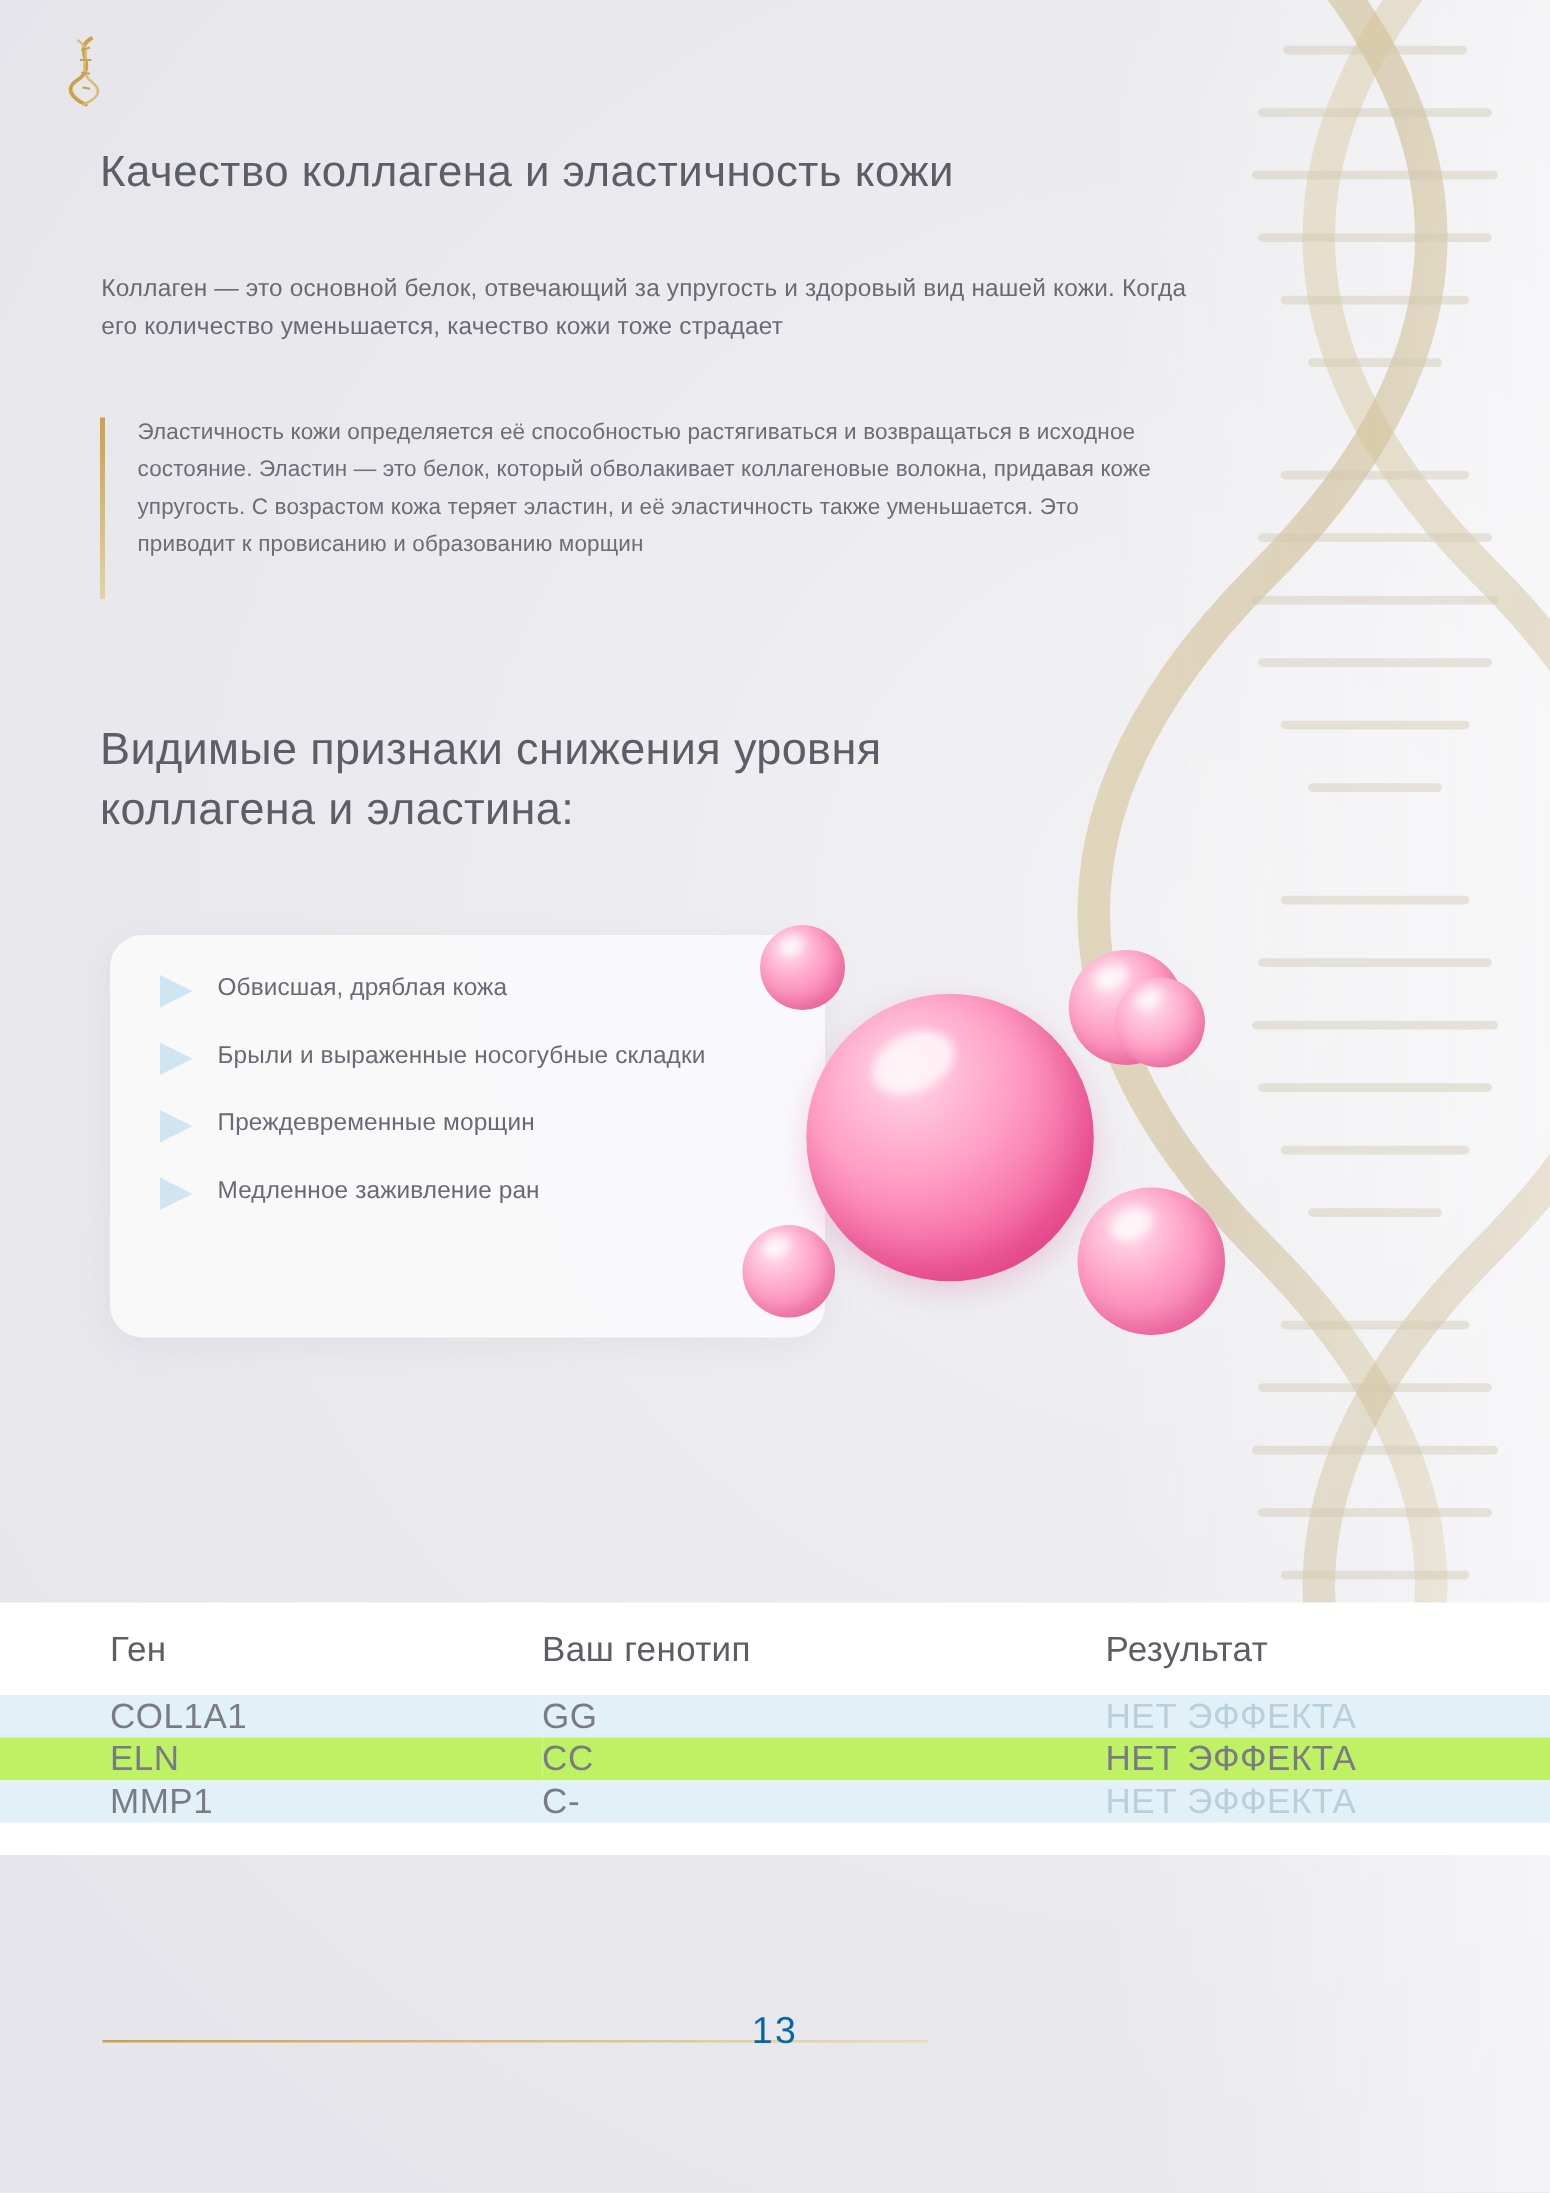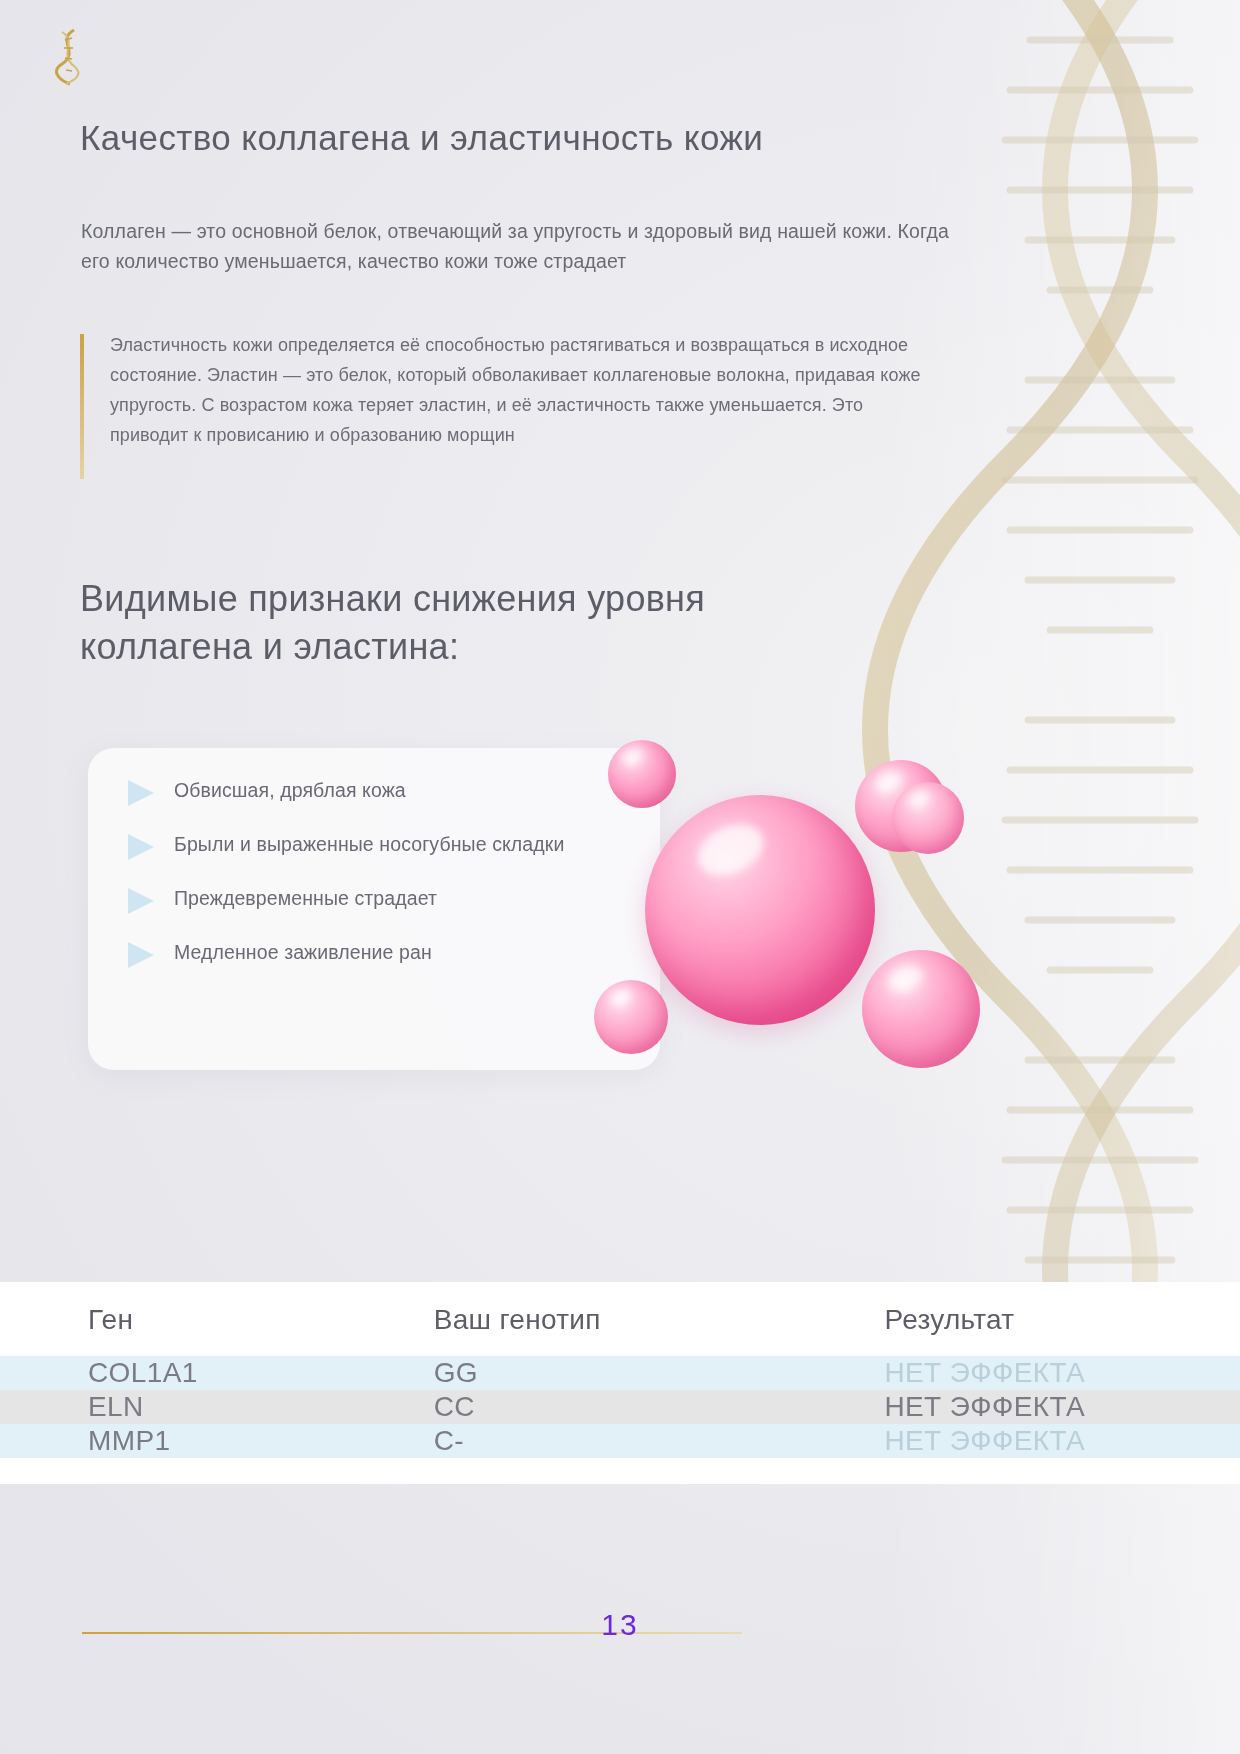--- a/index.html
+++ b/index.html
@@ -237,39 +237,39 @@
     color: #7b7b85;
     padding: 1px 0;
     letter-spacing: 0.4px;
   }
   .col-gene { width: 345px; padding-left: 88px !important; }
   .col-geno { width: 450px; }
   .col-res  { width: 355px; }
   tr.row-alt td { background: #e2f0f7; }
   .res-text { color: #c9b87e; }
   tr.row-alt .res-text { color: #b9cfd9; }
-  tr.row-plain td { background: #e5e5e5; }
+  tr.row-plain td { background: #bef264; }
 
   
   .footer-rule {
     position: absolute;
     left: 82px;
     top: 1632px;
     width: 660px;
     height: 2px;
     background: linear-gradient(to right, #c9a24a, #e8dcb6);
   }
   .page-num {
     position: absolute;
     left: 0;
     top: 1608px;
     width: 1240px;
     text-align: center;
     font-size: 30px;
-    color: #6d28d9;
+    color: #0369a1;
     letter-spacing: 2px;
   }
 </style>
 </head>
 <body>
 
 <div class="page-bg"></div>
 <div class="bg-right-wash"></div>
 
 <svg class="helix" viewBox="0 0 420 1500">
@@ -336,21 +336,21 @@
       <li>
         <span class="tri"></span>
         <span>Обвисшая, дряблая кожа</span>
       </li>
       <li>
         <span class="tri"></span>
         <span>Брыли и выраженные носогубные складки</span>
       </li>
       <li>
         <span class="tri"></span>
-        <span>Преждевременные страдает</span>
+        <span>Преждевременные морщин</span>
       </li>
       <li>
         <span class="tri"></span>
         <span>Медленное заживление ран</span>
       </li>
     </ul>
   </div>
 
   <div class="bubbles">
     <div class="bub bub-tl"></div>

